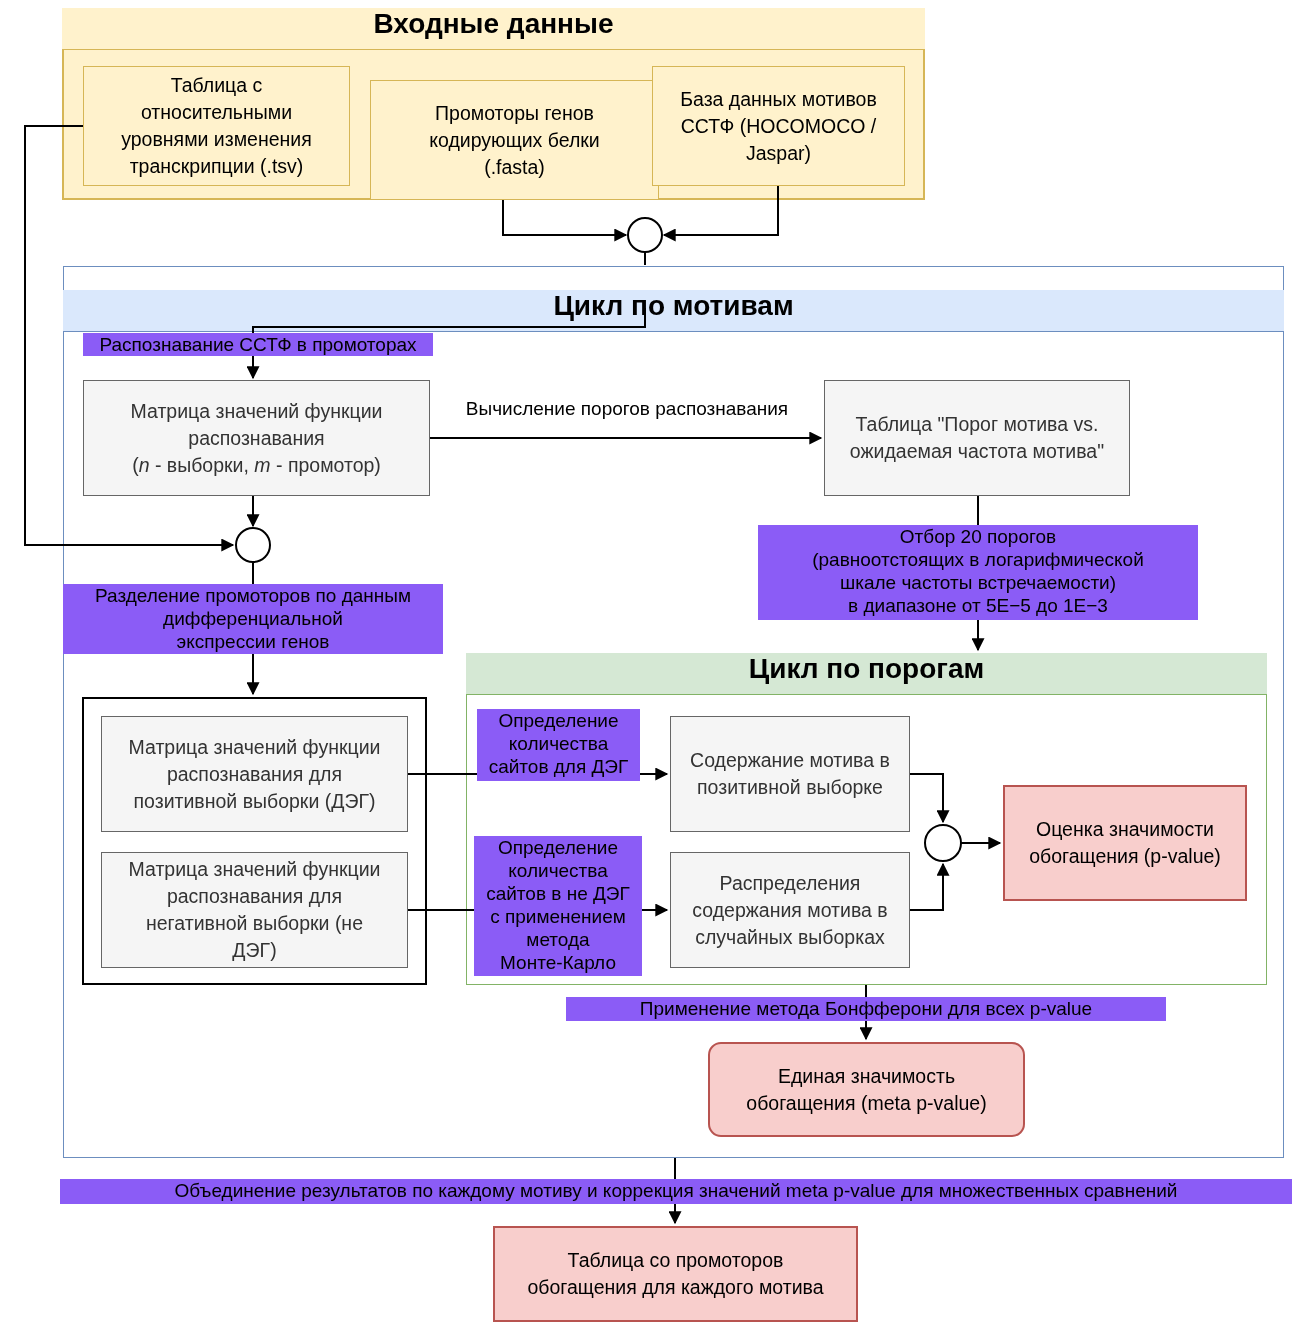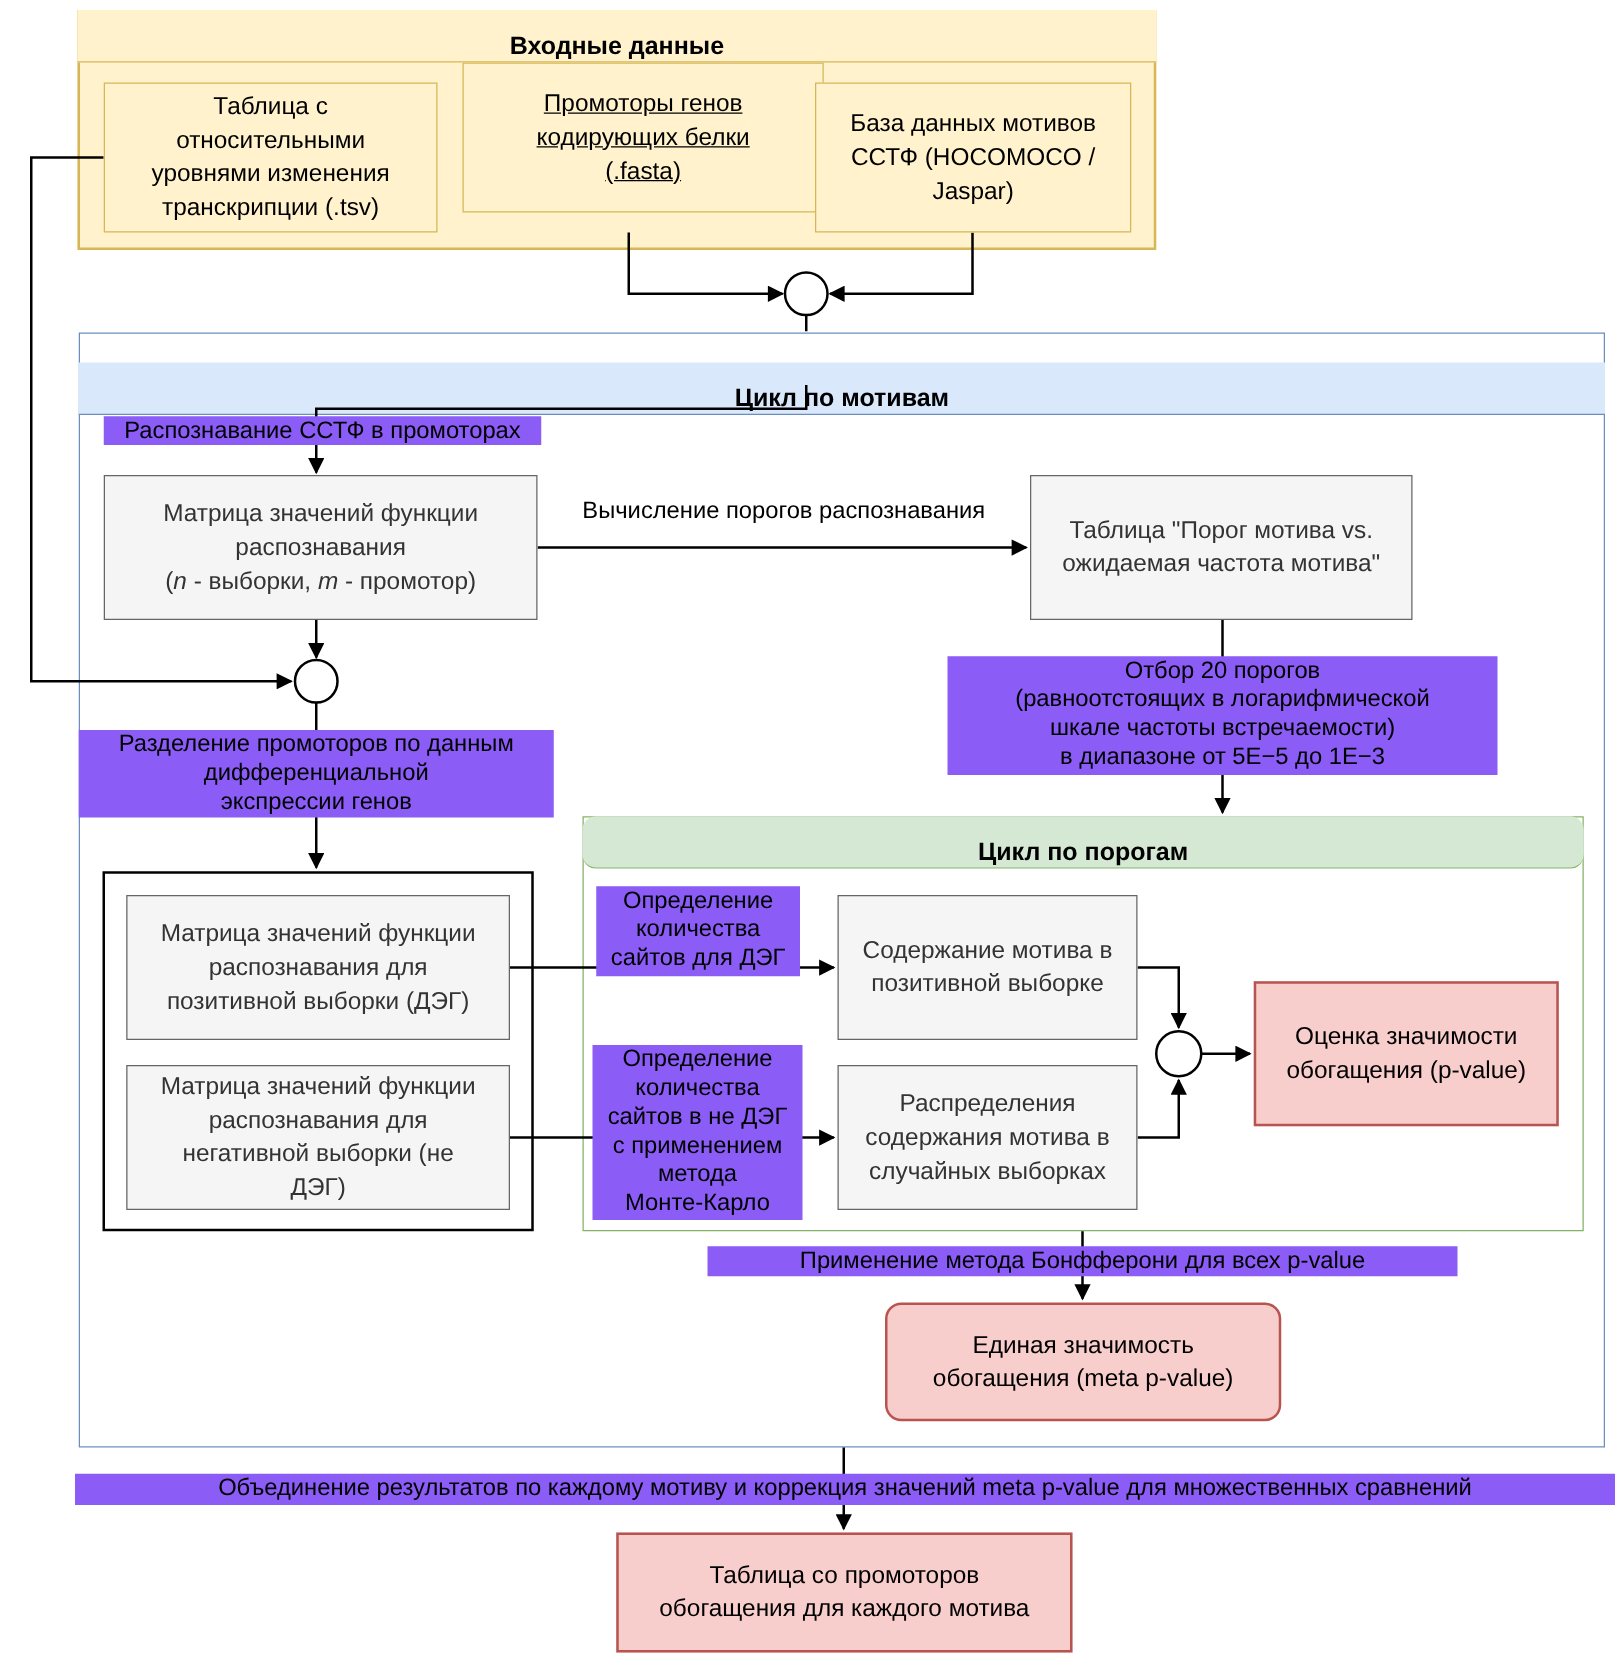--- a/index.html
+++ b/index.html
@@ -4,22 +4,22 @@
 <style>
   html,body{margin:0;padding:0;background:#fff;}
   .canvas{position:relative;width:1298px;height:1334px;background:#fff;
     font-family:"Liberation Sans","DejaVu Sans",sans-serif;color:#000;}
   
   .container{position:absolute;box-sizing:border-box;}
   .container.yellow{background:var(--yellow-fill);border:2px solid var(--yellow-border);}
   .container.blue{background:#fff;border:1.5px solid var(--blue-border);}
   .container.green{background:#fff;border:1.5px solid var(--green-border);}
   .container.black{background:#fff;border:2px solid #000;}
-  .sect-hdr{position:absolute;box-sizing:border-box;display:flex;align-items:flex-end;justify-content:center;
-    font-weight:bold;font-size:20px;}
+  .sect-hdr{position:absolute;box-sizing:border-box;display:flex;align-items:flex-start;justify-content:center;
+    font-weight:bold;font-size:28px;}
   .sect-hdr.yellow{background:var(--yellow-fill);border-bottom:1.5px solid var(--yellow-border);}
   .sect-hdr.blue{background:var(--blue-fill);border-bottom:1.5px solid var(--blue-border);}
   .sect-hdr.green{background:var(--green-fill);border-bottom:1.5px solid var(--green-border);}
   
   .box{position:absolute;box-sizing:border-box;display:flex;flex-direction:column;align-items:center;justify-content:center;
     text-align:center;font-size:19.5px;line-height:27px;z-index:3;}
   .box.yellow{background:var(--yellow-fill);border:1.5px solid var(--yellow-border);}
   .box.gray{background:var(--gray-fill);border:1.5px solid var(--gray-border);color:#333;}
   .box.red{background:var(--red-fill);border:2px solid var(--red-border);}
   .lines{white-space:pre-line;}
@@ -38,21 +38,21 @@
   <div class="sect-hdr yellow" style="left:62px;top:8px;width:863px;height:42px;">
     <span>Входные данные</span>
   </div>
 
   <div class="container blue" style="left:63px;top:266px;width:1221px;height:892px;"></div>
   <div class="sect-hdr blue" style="left:63px;top:266px;width:1221px;height:42px;margin-top:24px;">
     <span>Цикл по мотивам</span>
   </div>
 
   <div class="container green" style="left:466px;top:653px;width:801px;height:332px;"></div>
-  <div class="sect-hdr green" style="left:466px;top:653px;width:801px;height:42px;border-radius:11px;">
+  <div class="sect-hdr green" style="left:466px;top:653px;width:801px;height:42px;">
     <span>Цикл по порогам</span>
   </div>
 
   <div class="container black" style="left:82px;top:697px;width:345px;height:288px;"></div>
 
   <svg class="wires" width="1298" height="1334" viewBox="0 0 1298 1334">
     <defs>
       <marker id="arr" viewBox="0 0 10 10" refX="9" refY="5" markerWidth="16" markerHeight="13" markerUnits="userSpaceOnUse" orient="auto-start-reverse">
         <path d="M0 0 L10 5 L0 10 Z" fill="#000"></path>
       </marker>
@@ -77,21 +77,21 @@
       <circle cx="645" cy="235" r="17" fill="#fff"></circle>
       <circle cx="253" cy="545" r="17" fill="#fff"></circle>
       <circle cx="943" cy="843" r="18" fill="#fff"></circle>
     </g>
   </svg>
 
   <div class="box yellow lines" style="left:83px;top:66px;width:267px;height:120px;line-height:27px;">Таблица с
 относительными
 уровнями изменения
 транскрипции (.tsv)</div>
-  <div class="box yellow lines" style="left:370px;top:50px;width:289px;height:120px;line-height:27px;text-decoration:underline;">Промоторы генов
+  <div class="box yellow lines" style="left:370px;top:80px;width:289px;height:120px;line-height:27px;">Промоторы генов
 кодирующих белки
 (.fasta)</div>
   <div class="box yellow lines" style="left:652px;top:66px;width:253px;height:120px;line-height:27px;">База данных мотивов
 ССТФ (HOCOMOCO /
 Jaspar)</div>
 
   <div class="lbl bg" style="left:83px;top:333px;width:350px;height:23px;">Распознавание ССТФ в промоторах</div>
 
   <div class="box gray" style="left:83px;top:380px;width:347px;height:116px;">
     <div>Матрица значений функции</div>

